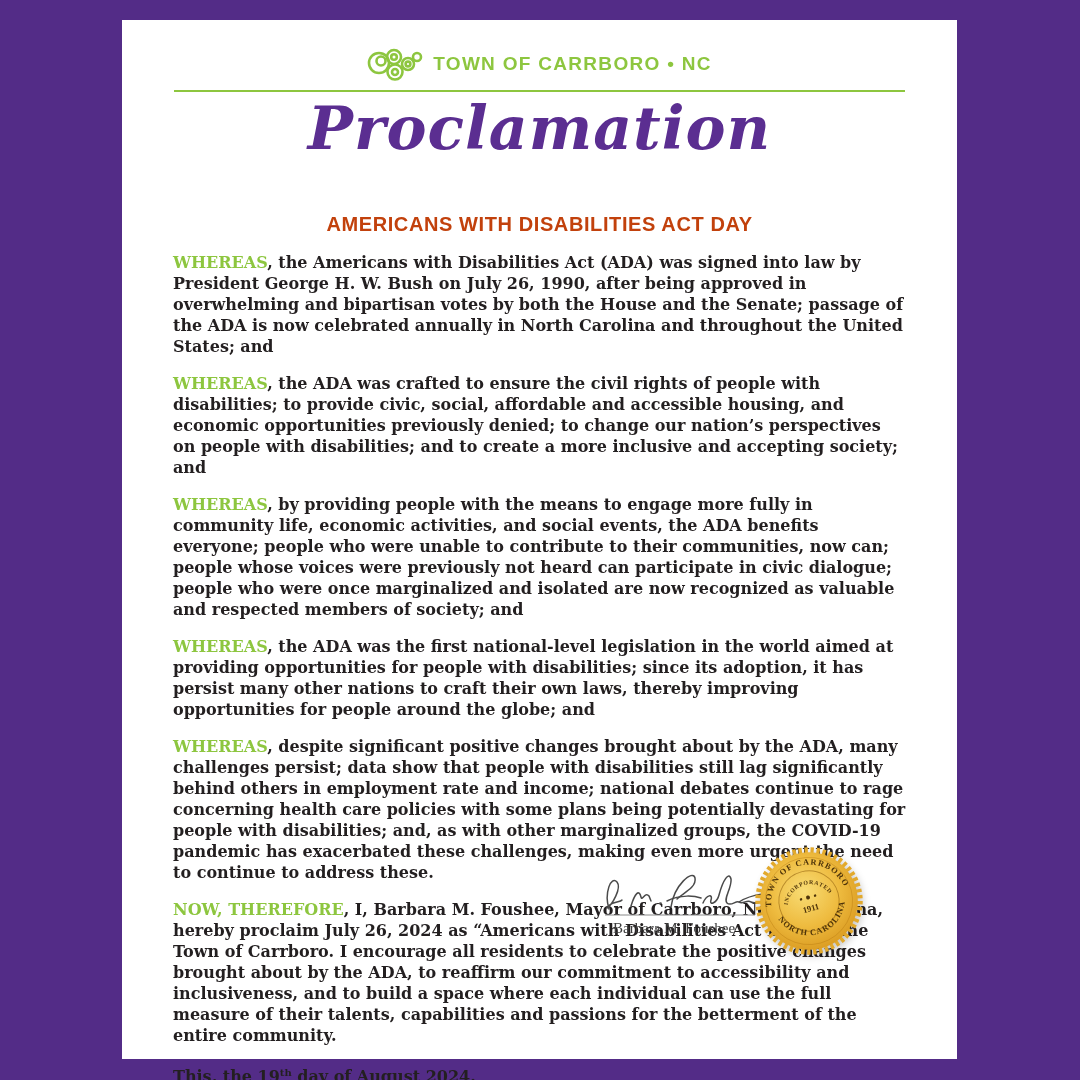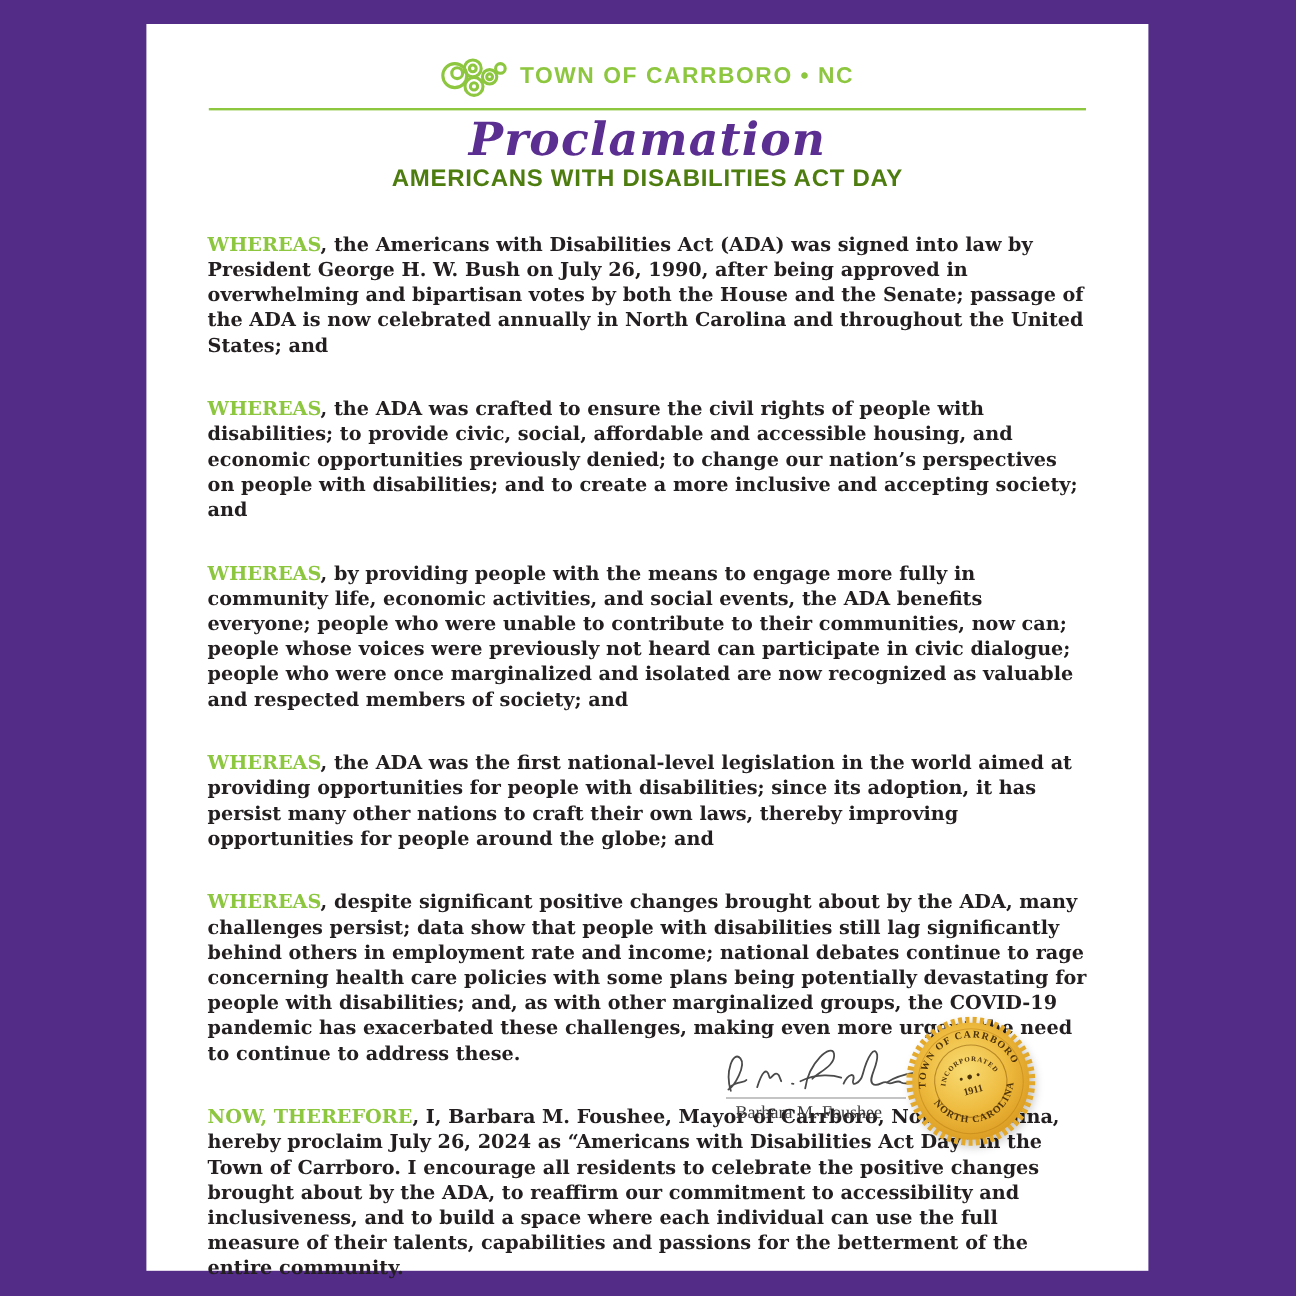--- a/index.html
+++ b/index.html
@@ -18,31 +18,31 @@
   }
   .brand-logo { width:56px; height:34px; }
   .brand-name {
     font-family:"Liberation Sans", sans-serif; font-weight:bold;
     font-size:19px; letter-spacing:1.3px; color:#8dc63f;
   }
   .green-rule { margin:9px 52px 0 52px; height:2px; background:#8dc63f; }
   .proclamation-title {
     margin-top:1px; text-align:center;
     font-family:"DejaVu Serif", serif; font-style:italic; font-weight:bold;
-    font-size:38px; color:#5b2e91; letter-spacing:1px;
+    font-size:60px; color:#5b2e91; letter-spacing:1px;
   }
   
   .doc-heading {
-    text-align:center;
+    margin-top:50px; text-align:center;
     font-family:"Liberation Sans", sans-serif; font-weight:bold;
-    font-size:20px; letter-spacing:0.6px; color:#4d7c0f;
+    font-size:20px; letter-spacing:0.6px; color:#c2410c;
   }
   .content { padding:0 51px; }
   .content p {
-    margin-top:32px;
+    margin-top:16px;
     font-size:16px; line-height:21px; font-weight:bold; color:#231f20;
     text-align:left;
   }
   .lead { color:#8dc63f; }
   .date-line { margin-top:18px; }
   .date-line sup { font-size:10px; }
   
   .signature-block { position:absolute; left:475px; top:843px; width:220px; height:78px; }
   .signature-svg { position:absolute; left:0; top:0; width:220px; height:62px; }
   .signature-name {

